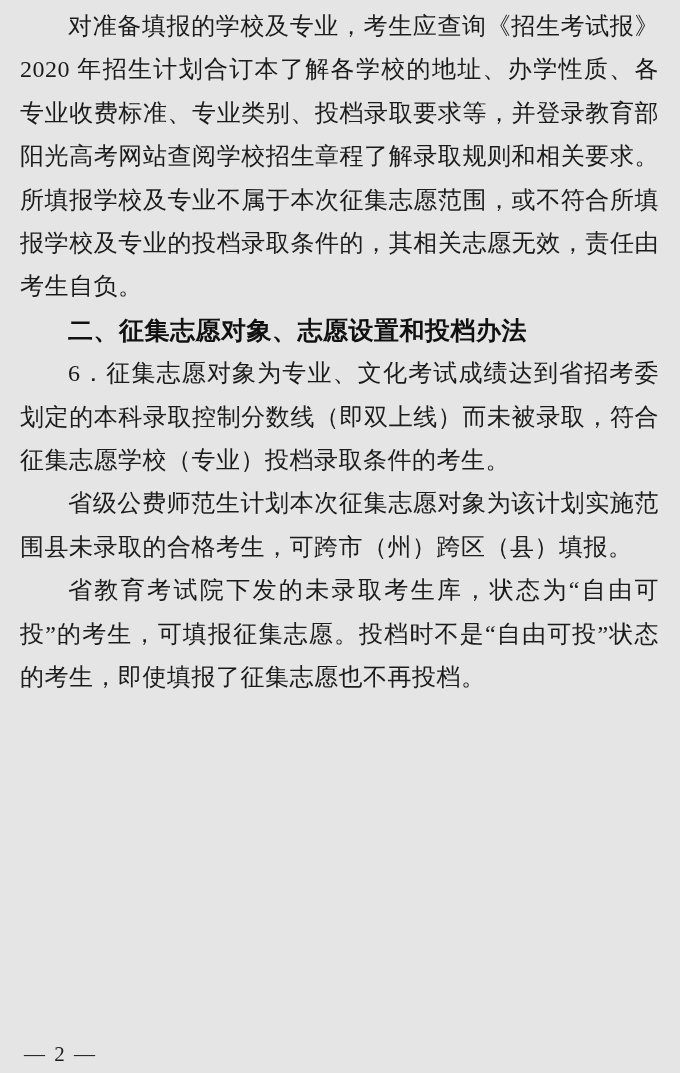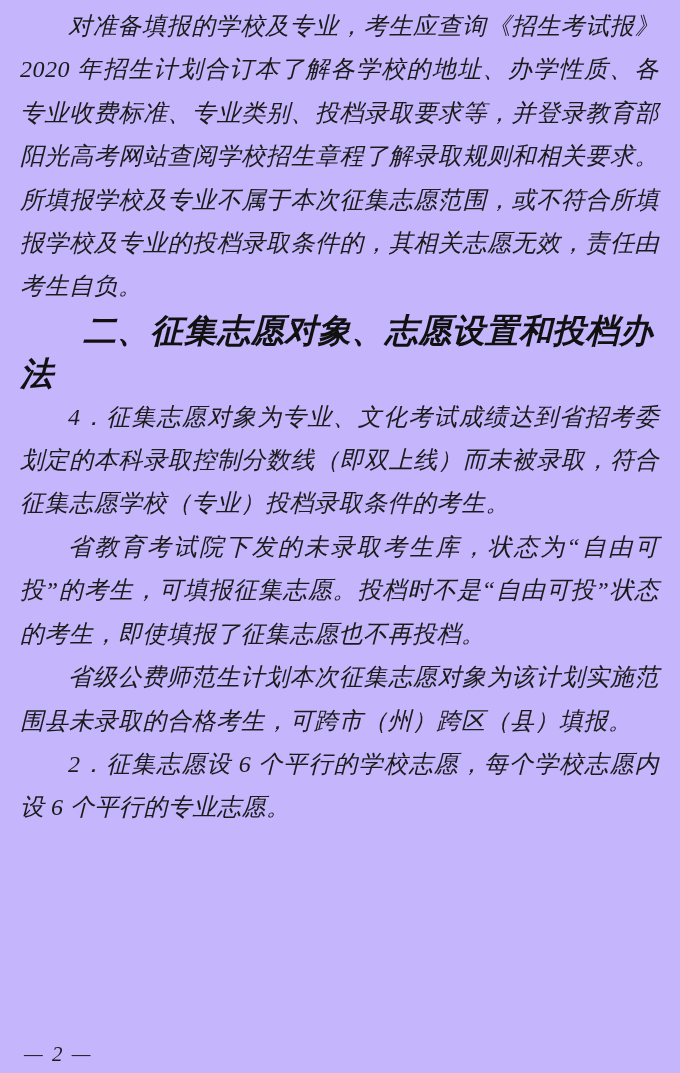--- a/index.html
+++ b/index.html
@@ -5,41 +5,40 @@
   html, body {
     margin: 0;
     padding: 0;
     background: #ffffff;
   }
   .page {
     position: relative;
     width: 680px;
     height: 1073px;
     box-sizing: border-box;
-    background: #c4b5fd;
+    background: #e5e5e5;
     color: #1b1b1b;
     padding: 5px 21px 0 20px;
     overflow: hidden;
     font-family: "Liberation Serif", "DejaVu Serif", serif;
-    font-style: italic;
   }
   .doc-body p {
     margin: 0;
     font-size: 24px;
     line-height: 43.4px;
     letter-spacing: 0.5px;
     text-indent: 2em;
     text-align: justify;
     text-justify: inter-character;
   }
   .doc-body h2.section-heading {
     margin: 0;
     font-family: "Liberation Sans", "DejaVu Sans", sans-serif;
     font-weight: bold;
-    font-size: 33px;
+    font-size: 25px;
     line-height: 43.4px;
     letter-spacing: 0.5px;
     text-indent: 1.92em;
     text-align: left;
     color: #111111;
   }
   .page-number {
     position: absolute;
     left: 24px;
     bottom: 6px;
@@ -49,19 +48,18 @@
     font-family: "Liberation Serif", "DejaVu Serif", serif;
   }
 </style>
 </head>
 <body>
 
 <div class="page">
   <div class="doc-body">
     <p>对准备填报的学校及专业，考生应查询《招生考试报》2020 年招生计划合订本了解各学校的地址、办学性质、各专业收费标准、专业类别、投档录取要求等，并登录教育部阳光高考网站查阅学校招生章程了解录取规则和相关要求。所填报学校及专业不属于本次征集志愿范围，或不符合所填报学校及专业的投档录取条件的，其相关志愿无效，责任由考生自负。</p>
     <h2 class="section-heading">二、征集志愿对象、志愿设置和投档办法</h2>
-    <p>4．征集志愿对象为专业、文化考试成绩达到省招考委划定的本科录取控制分数线（即双上线）而未被录取，符合征集志愿学校（专业）投档录取条件的考生。</p>
+    <p>6．征集志愿对象为专业、文化考试成绩达到省招考委划定的本科录取控制分数线（即双上线）而未被录取，符合征集志愿学校（专业）投档录取条件的考生。</p>
+    <p>省级公费师范生计划本次征集志愿对象为该计划实施范围县未录取的合格考生，可跨市（州）跨区（县）填报。</p>
     <p>省教育考试院下发的未录取考生库，状态为“自由可投”的考生，可填报征集志愿。投档时不是“自由可投”状态的考生，即使填报了征集志愿也不再投档。</p>
-    <p>省级公费师范生计划本次征集志愿对象为该计划实施范围县未录取的合格考生，可跨市（州）跨区（县）填报。</p>
-    <p>2．征集志愿设 6 个平行的学校志愿，每个学校志愿内设 6 个平行的专业志愿。</p>
   </div>
   <div class="page-number">— 2 —</div>
 </div>
 
 </body></html>

